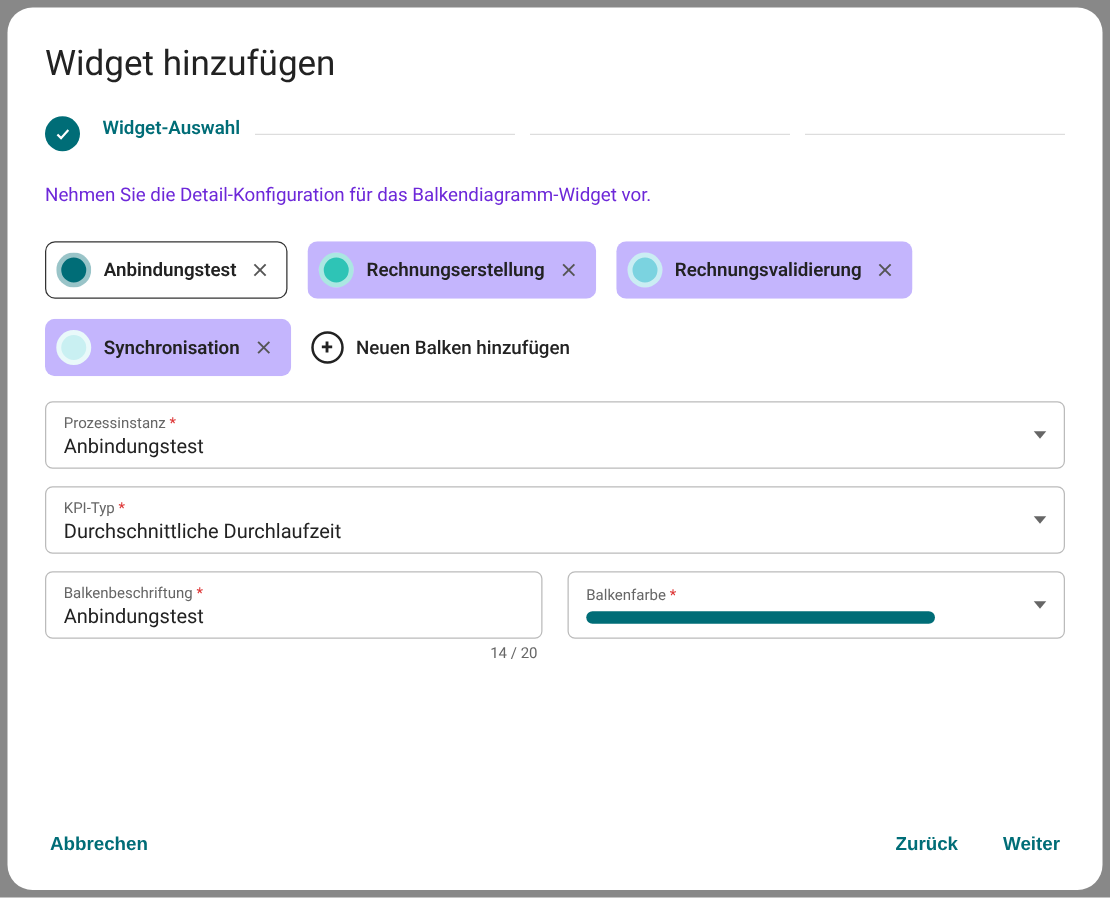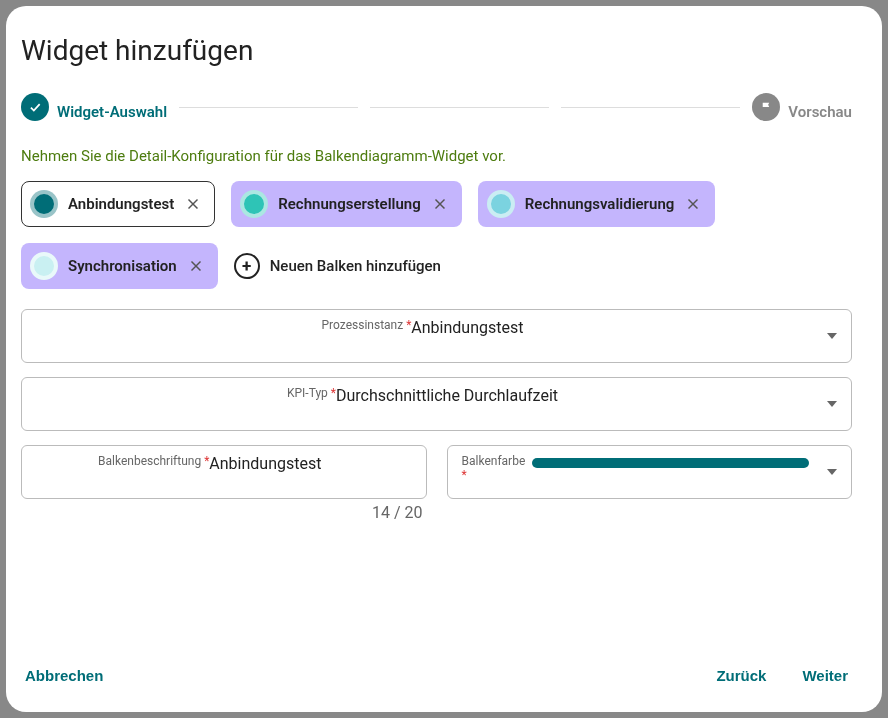--- a/index.html
+++ b/index.html
@@ -12,84 +12,84 @@
   position: relative;
 }
 .dialog {
   position: absolute;
   top: 6px;
   left: 6px;
   right: 6px;
   bottom: 6px;
   background: #fff;
   border-radius: 20px;
-  padding: 28px 30px 20px 15px;
+  padding: 28px 30px 20px 30px;
   display: flex;
   flex-direction: column;
 }
 .dialog-title {
   font-size: 28px;
   font-weight: 400;
   color: #222;
   margin-bottom: 26px;
 }
 .stepper {
   display: flex;
   align-items: center;
   gap: 12px;
   margin-bottom: 26px;
 }
-.step { display: flex; align-items: flex-end; gap: 8px; }
+.step { display: flex; align-items: flex-start; gap: 18px; }
 .step-icon {
   width: 28px; height: 28px; border-radius: 50%;
   display: flex; align-items: center; justify-content: center;
   flex-shrink: 0;
 }
 .step-icon.done { background: #006d77; color: #fff; }
 .step-icon.current { background: #006d77; color: #fff; }
 .step-icon.pending { background: #888; color: #fff; }
 .step-label { color: #006d77; font-weight: 600; font-size: 15px; white-space: nowrap; }
 .step-label.pending { color: #888; }
 .step-sep { flex: 1; height: 1px; background: #ddd; min-width: 20px; }
-.instruction { color: #4d7c0f; font-size: 15px; margin-bottom: 16px; }
+.instruction { color: #6d28d9; font-size: 15px; margin-bottom: 28px; }
 .chips { display: flex; flex-wrap: wrap; gap: 16px; margin-bottom: 20px; align-items: center; }
 .chip {
   display: flex; align-items: center; gap: 10px;
   background: #c4b5fd; border: 1px solid transparent;
   border-radius: 8px; padding: 8px 12px 8px 8px;
   font-size: 15px; font-weight: 600; color: #222;
 }
 .chip.selected { border: 1px solid #333; background: #fff; }
 .chip-swatch { width: 28px; height: 28px; border-radius: 50%; border: 4px solid rgba(255,255,255,0.6); }
 .chip-close { color: #555; cursor: pointer; display: flex; }
 .add-bar { display: flex; align-items: center; gap: 10px; font-size: 15px; font-weight: 500; color: #222; cursor: pointer; }
 .add-icon {
   width: 26px; height: 26px; border: 2px solid #222; border-radius: 50%;
   display: flex; align-items: center; justify-content: center; font-size: 17px; font-weight: 700;
 }
 .form-row { display: flex; gap: 20px; margin-bottom: 14px; }
 .form-field { flex: 1; position: relative; }
 .field-box {
   border: 1px solid #bbb; border-radius: 6px;
   padding: 8px 42px 8px 14px; position: relative;
-  min-height: 54px; display: flex; flex-direction: row; justify-content: center;
+  min-height: 54px; display: flex; flex-direction: column; justify-content: center;
 }
 .field-label { font-size: 12px; color: #666; margin-bottom: 2px; }
 .field-label .req { color: #d33; }
 .field-value { font-size: 16px; color: #222; }
 .field-caret {
   position: absolute; right: 14px; top: 50%; transform: translateY(-50%);
   width: 0; height: 0; border-left: 5px solid transparent; border-right: 5px solid transparent;
   border-top: 6px solid #666;
 }
 .color-bar {
   height: 10px; border-radius: 5px; width: 82%;
   background: #006d77; margin-top: 4px;
 }
-.char-count { text-align: right; font-size: 16px; color: #666; margin-top: 4px; padding-right: 4px; }
+.char-count { text-align: right; font-size: 12px; color: #666; margin-top: 4px; padding-right: 4px; }
 .dialog-actions {
   margin-top: auto; display: flex; align-items: center; padding-top: 18px;
 }
 .btn-text {
   background: none; border: none; color: #006d77; font-weight: 600;
   font-size: 15px; cursor: pointer; padding: 8px 4px;
 }
 .actions-right { margin-left: auto; display: flex; gap: 28px; }
 svg { display: block; }
 </style>
@@ -104,28 +104,20 @@
       <span class="step-icon done">
         <svg width="14" height="14" viewBox="0 0 24 24" fill="none" stroke="white" stroke-width="3">
             <polyline points="5,13 10,18 20,7"></polyline>
           </svg>
       </span>
       <span class="step-label">Widget-Auswahl</span>
     </div>
     <div class="step-sep"></div>
     <div class="step-sep"></div>
     <div class="step-sep"></div>
-    <div class="step">
-      <span class="step-icon pending">
-        <svg width="13" height="13" viewBox="0 0 24 24" fill="white">
-            <path d="M5 3v18M5 3h12l-2 4 2 4H5"></path>
-          </svg>
-      </span>
-      <span class="step-label pending">Vorschau</span>
-    </div>
   </div>
 
   <p class="instruction">Nehmen Sie die Detail-Konfiguration für das Balkendiagramm-Widget vor.</p>
 
   <div class="chips">
     <div class="chip selected">
       <span class="chip-swatch" style="background:#006d77"></span>
       <span>Anbindungstest</span>
       <span class="chip-close">
         <svg width="18" height="18" viewBox="0 0 24 24" stroke="#555" stroke-width="2">

